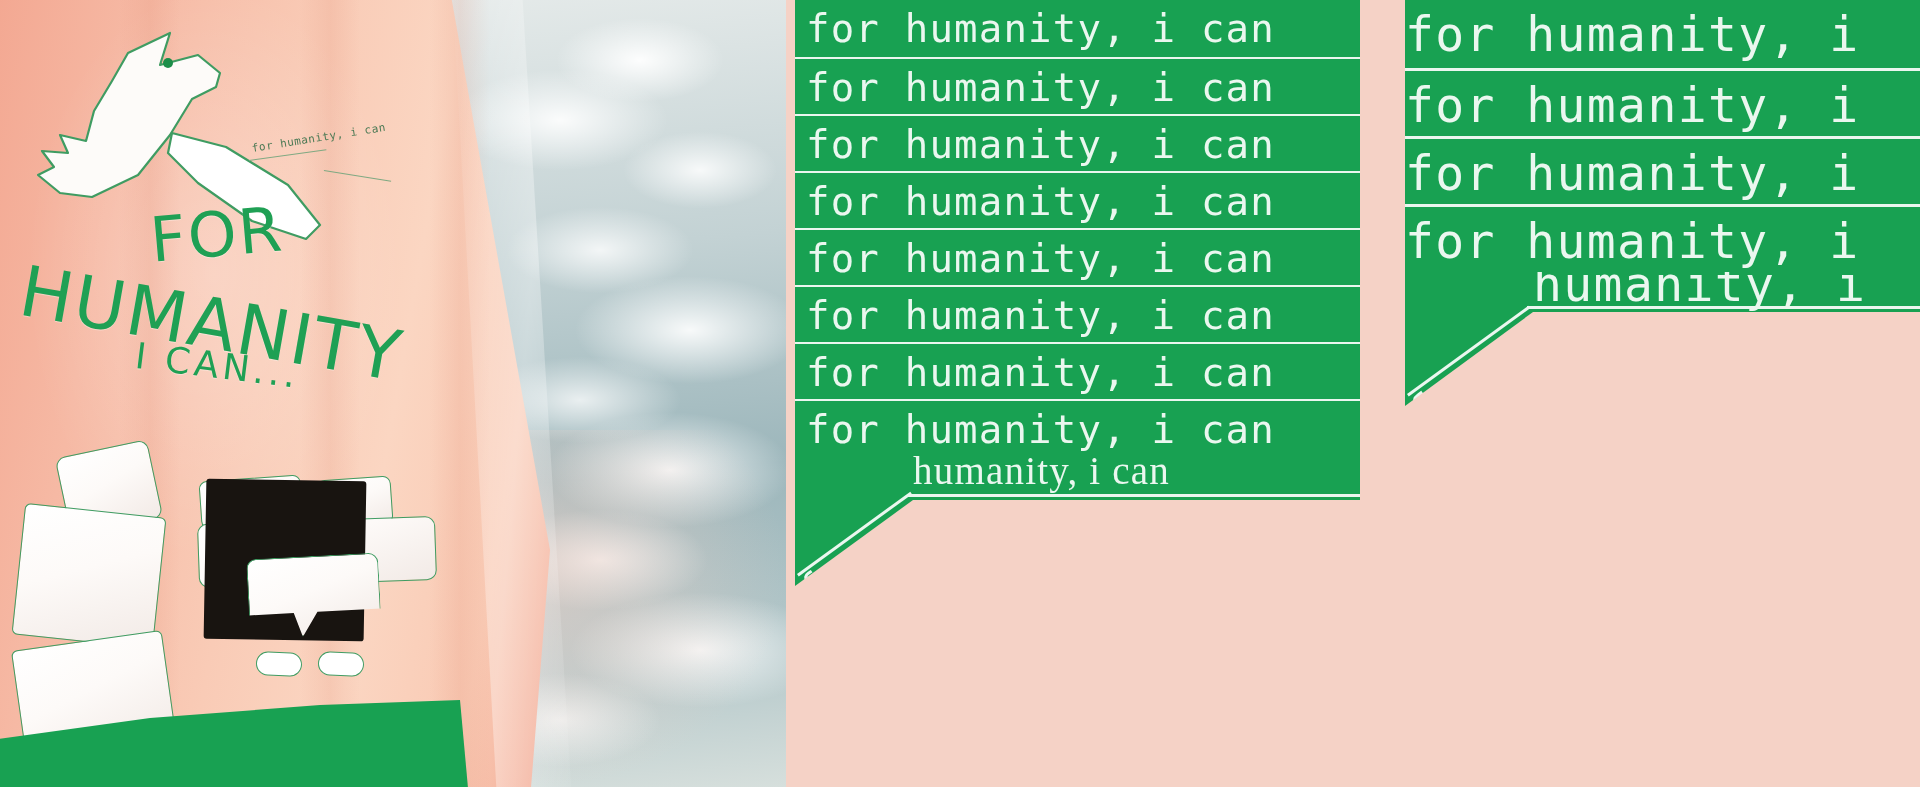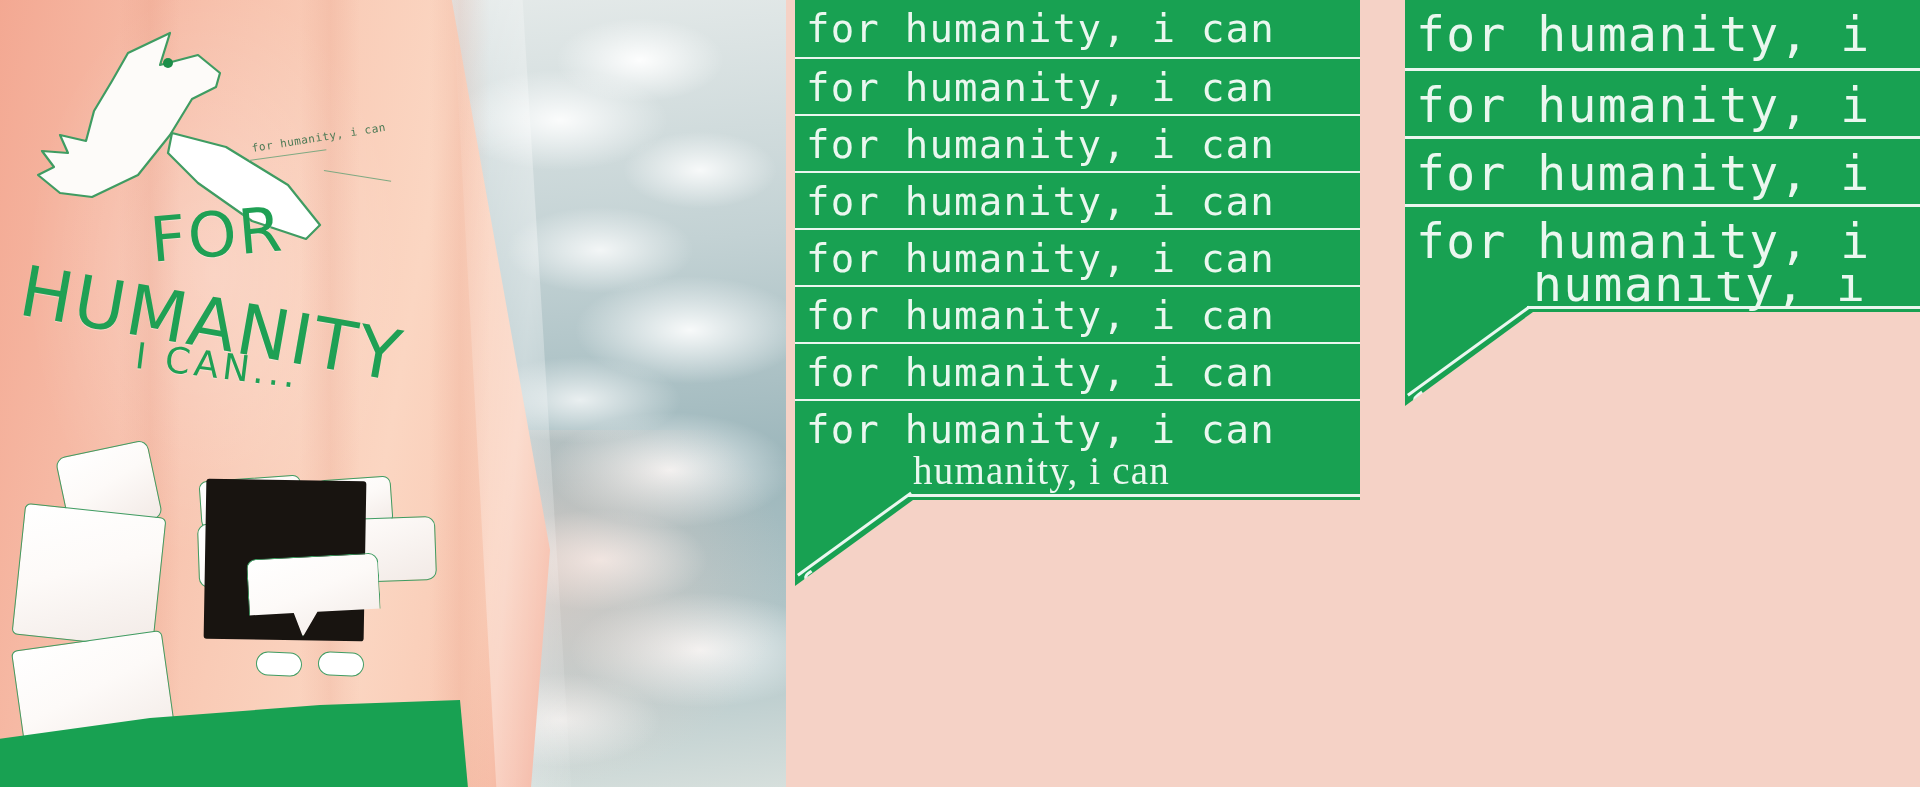--- a/index.html
+++ b/index.html
@@ -192,21 +192,20 @@
     padding-left: 11px;
   }
   .mid .bar-row:first-child { border-top: none; }
 
   .right .bar-row {
     height: 68px;
     line-height: 68px;
     font-size: 48px;
     letter-spacing: 1.4px;
     border-top: 3px solid #EAF7EF;
-    padding-left: 11px;
   }
   .right .bar-row:first-child { border-top: none; }
 
   
   .angle-row {
     position: relative;
     background: #18A152;
     overflow: hidden;
   }
   .mid .angle-row   { height: 145px; }

